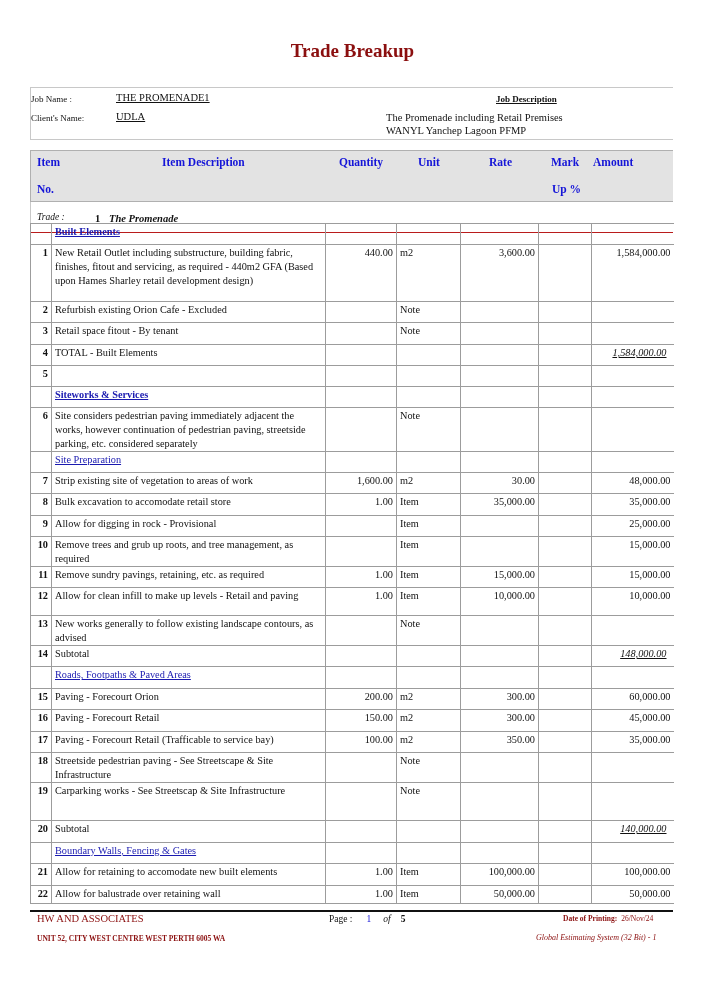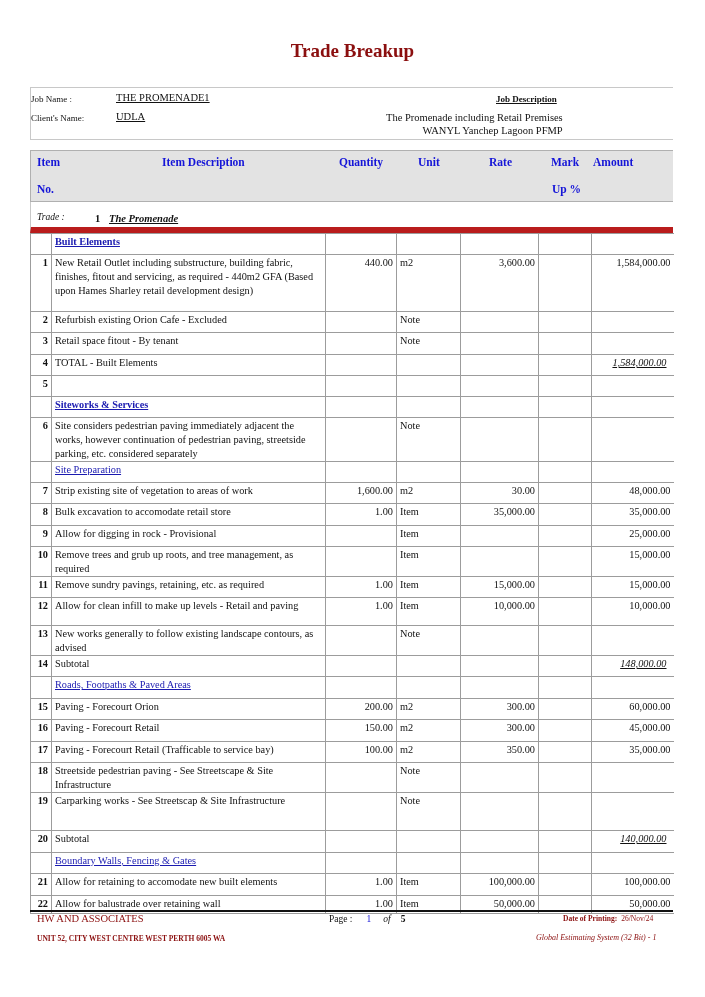--- a/index.html
+++ b/index.html
@@ -2,28 +2,28 @@
 <html><head>
 <meta charset="utf-8">
 <style>
   html, body { margin: 0; padding: 0; background: #ffffff; }
   body { width: 705px; height: 997px; position: relative; font-family: "Liberation Serif", "DejaVu Serif", serif; color: #111; overflow: hidden; }
   .title { position: absolute; top: 40px; left: 0; width: 705px; text-align: center; font-size: 19px; font-weight: bold; color: #8b0f0f; }
   .jobbox { position: absolute; left: 30px; top: 87px; width: 643px; height: 53px; border-top: 1px solid #c8c8c8; border-left: 1px solid #c8c8c8; border-bottom: 1px solid #c8c8c8; box-sizing: border-box; }
   .jb-label { position: absolute; font-size: 9px; font-weight: normal; }
   .jb-val { position: absolute; font-size: 10.5px; text-decoration: underline; }
   .jb-desc-h { position: absolute; font-size: 9px; font-weight: bold; text-decoration: underline; }
-  .jb-desc { position: absolute; font-size: 10.5px; line-height: 13px; text-align: right; }
+  .jb-desc { position: absolute; font-size: 10.5px; line-height: 13px; }
   .thead { position: absolute; left: 30px; top: 150px; width: 643px; height: 52px; background: #e3e3e3; border-top: 1px solid #b0b0b0; border-bottom: 1px solid #b0b0b0; border-left: 1px solid #b0b0b0; box-sizing: border-box; }
   .th { position: absolute; color: #1515d8; font-weight: bold; font-size: 11.5px; }
-  .trade-row { position: absolute; left: 30px; top: 202px; width: 643px; height: 31px; border-left: 1px solid #c8c8c8; border-bottom: 6px solid #b91c1c; box-sizing: border-box; }
+  .trade-row { position: absolute; left: 30px; top: 202px; width: 643px; height: 31px; border-left: 1px solid #c8c8c8; border-bottom: 1px solid #b91c1c; box-sizing: border-box; }
   .trade-label { position: absolute; left: 6px; top: 10px; font-size: 9.5px; font-style: italic; }
   .trade-num { position: absolute; left: 64px; top: 11px; font-size: 10.5px; font-weight: bold; }
   .trade-name { position: absolute; left: 78px; top: 11px; font-size: 10.5px; font-weight: bold; font-style: italic; text-decoration: underline; text-align: right; }
-  table.grid { position: absolute; left: 30px; top: 233px; border-collapse: collapse; table-layout: fixed; width: 643px; }
+  table.grid { position: absolute; left: 30px; top: 223px; border-collapse: collapse; table-layout: fixed; width: 643px; }
   table.grid td { border: 1px solid #9c9c9c; font-size: 10.3px; line-height: 14px; vertical-align: top; padding: 1px 3px 0 3px; overflow: hidden; }
   table.grid tr td:first-child { border-left: 1px solid #9c9c9c; }
   table.grid tr td:last-child { border-right: none; }
   td.no { text-align: right; font-weight: bold; padding-right: 1px; padding-left: 0; }
   td.num { text-align: right; }
   td.amt { text-align: right; }
   .subtot { font-style: italic; text-decoration: underline; padding-right: 4px; }
   .sec-bold { color: #1a1ab0; font-weight: bold; text-decoration: underline; }
   .sec-plain { color: #1a1ab0; text-decoration: underline; }
   .footer-line { position: absolute; left: 30px; top: 910px; width: 643px; height: 2px; background: #111; }

